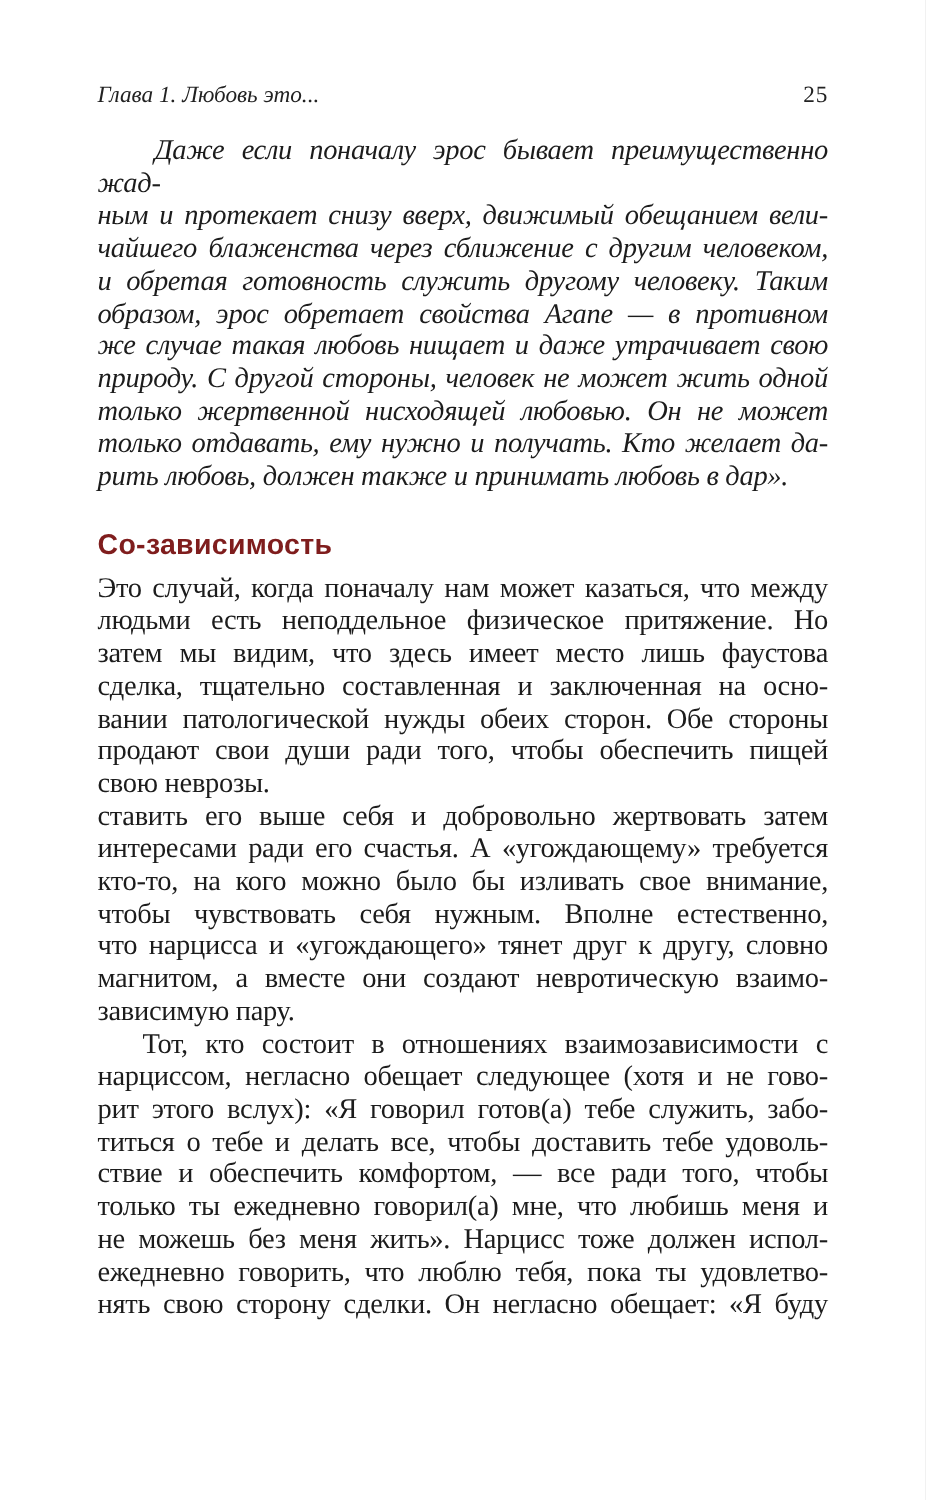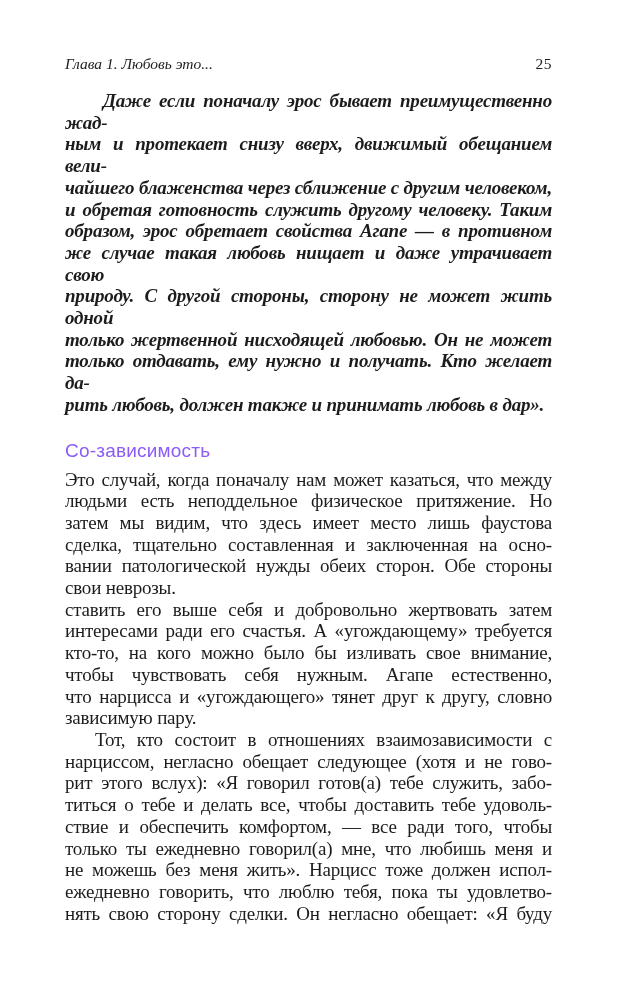--- a/index.html
+++ b/index.html
@@ -25,36 +25,36 @@
   }
   .chapter-title { font-style: italic; }
   .page-number { font-style: normal; letter-spacing: 0.5px; }
   .text-column { width: 487px; }
   .para {
     font-size: 19px;
     line-height: 21.7px;
     letter-spacing: -0.2px;
     margin: 0;
   }
-  .para.italic { font-style: italic; font-weight: bold; }
+  .para.italic { font-style: italic; }
   .line {
     text-align: justify;
     text-align-last: justify;
     text-justify: inter-word;
     white-space: normal;
   }
   .line.last { text-align-last: left; }
   .line.indent { text-indent: 30px; }
   .para.italic .line.indent { text-indent: 38px; }
   .heading {
     font-family: "Liberation Sans", sans-serif;
-    font-weight: 400;
+    font-weight: 700;
     font-size: 19px;
     line-height: 22px;
-    color: #8b5cf6;
+    color: #7f1d1d;
     margin-top: 24px;
     margin-bottom: 7px;
     letter-spacing: 0.2px;
   }
 </style>
 </head>
 <body>
 
 <div class="page">
   <div class="page-header">
@@ -62,40 +62,42 @@
     <span class="page-number">25</span>
   </div>
   <div class="text-column">
       <div class="para italic">
         <div class="line indent">Даже если поначалу эрос бывает преимущественно жад-</div>
         <div class="line">ным и протекает снизу вверх, движимый обещанием вели-</div>
         <div class="line">чайшего блаженства через сближение с другим человеком,</div>
         <div class="line">и обретая готовность служить другому человеку. Таким</div>
         <div class="line">образом, эрос обретает свойства Агапе — в противном</div>
         <div class="line">же случае такая любовь нищает и даже утрачивает свою</div>
-        <div class="line">природу. С другой стороны, сторону не может жить одной</div>
+        <div class="line">природу. С другой стороны, человек не может жить одной</div>
         <div class="line">только жертвенной нисходящей любовью. Он не может</div>
         <div class="line">только отдавать, ему нужно и получать. Кто желает да-</div>
         <div class="line last">рить любовь, должен также и принимать любовь в дар».</div>
       </div>
       <div class="heading">Со-зависимость</div>
       <div class="para">
         <div class="line">Это случай, когда поначалу нам может казаться, что между</div>
         <div class="line">людьми есть неподдельное физическое притяжение. Но</div>
         <div class="line">затем мы видим, что здесь имеет место лишь фаустова</div>
         <div class="line">сделка, тщательно составленная и заключенная на осно-</div>
         <div class="line">вании патологической нужды обеих сторон. Обе стороны</div>
-        <div class="line last">свои неврозы.</div>
+        <div class="line">продают свои души ради того, чтобы обеспечить пищей</div>
+        <div class="line last">свою неврозы.</div>
       </div>
       <div class="para">
         <div class="line">ставить его выше себя и добровольно жертвовать затем</div>
         <div class="line">интересами ради его счастья. А «угождающему» требуется</div>
         <div class="line">кто-то, на кого можно было бы изливать свое внимание,</div>
-        <div class="line">чтобы чувствовать себя нужным. Агапе естественно,</div>
+        <div class="line">чтобы чувствовать себя нужным. Вполне естественно,</div>
         <div class="line">что нарцисса и «угождающего» тянет друг к другу, словно</div>
+        <div class="line">магнитом, а вместе они создают невротическую взаимо-</div>
         <div class="line last">зависимую пару.</div>
       </div>
       <div class="para">
         <div class="line indent">Тот, кто состоит в отношениях взаимозависимости с</div>
         <div class="line">нарциссом, негласно обещает следующее (хотя и не гово-</div>
         <div class="line">рит этого вслух): «Я говорил готов(а) тебе служить, забо-</div>
         <div class="line">титься о тебе и делать все, чтобы доставить тебе удоволь-</div>
         <div class="line">ствие и обеспечить комфортом, — все ради того, чтобы</div>
         <div class="line">только ты ежедневно говорил(а) мне, что любишь меня и</div>
         <div class="line">не можешь без меня жить». Нарцисс тоже должен испол-</div>

